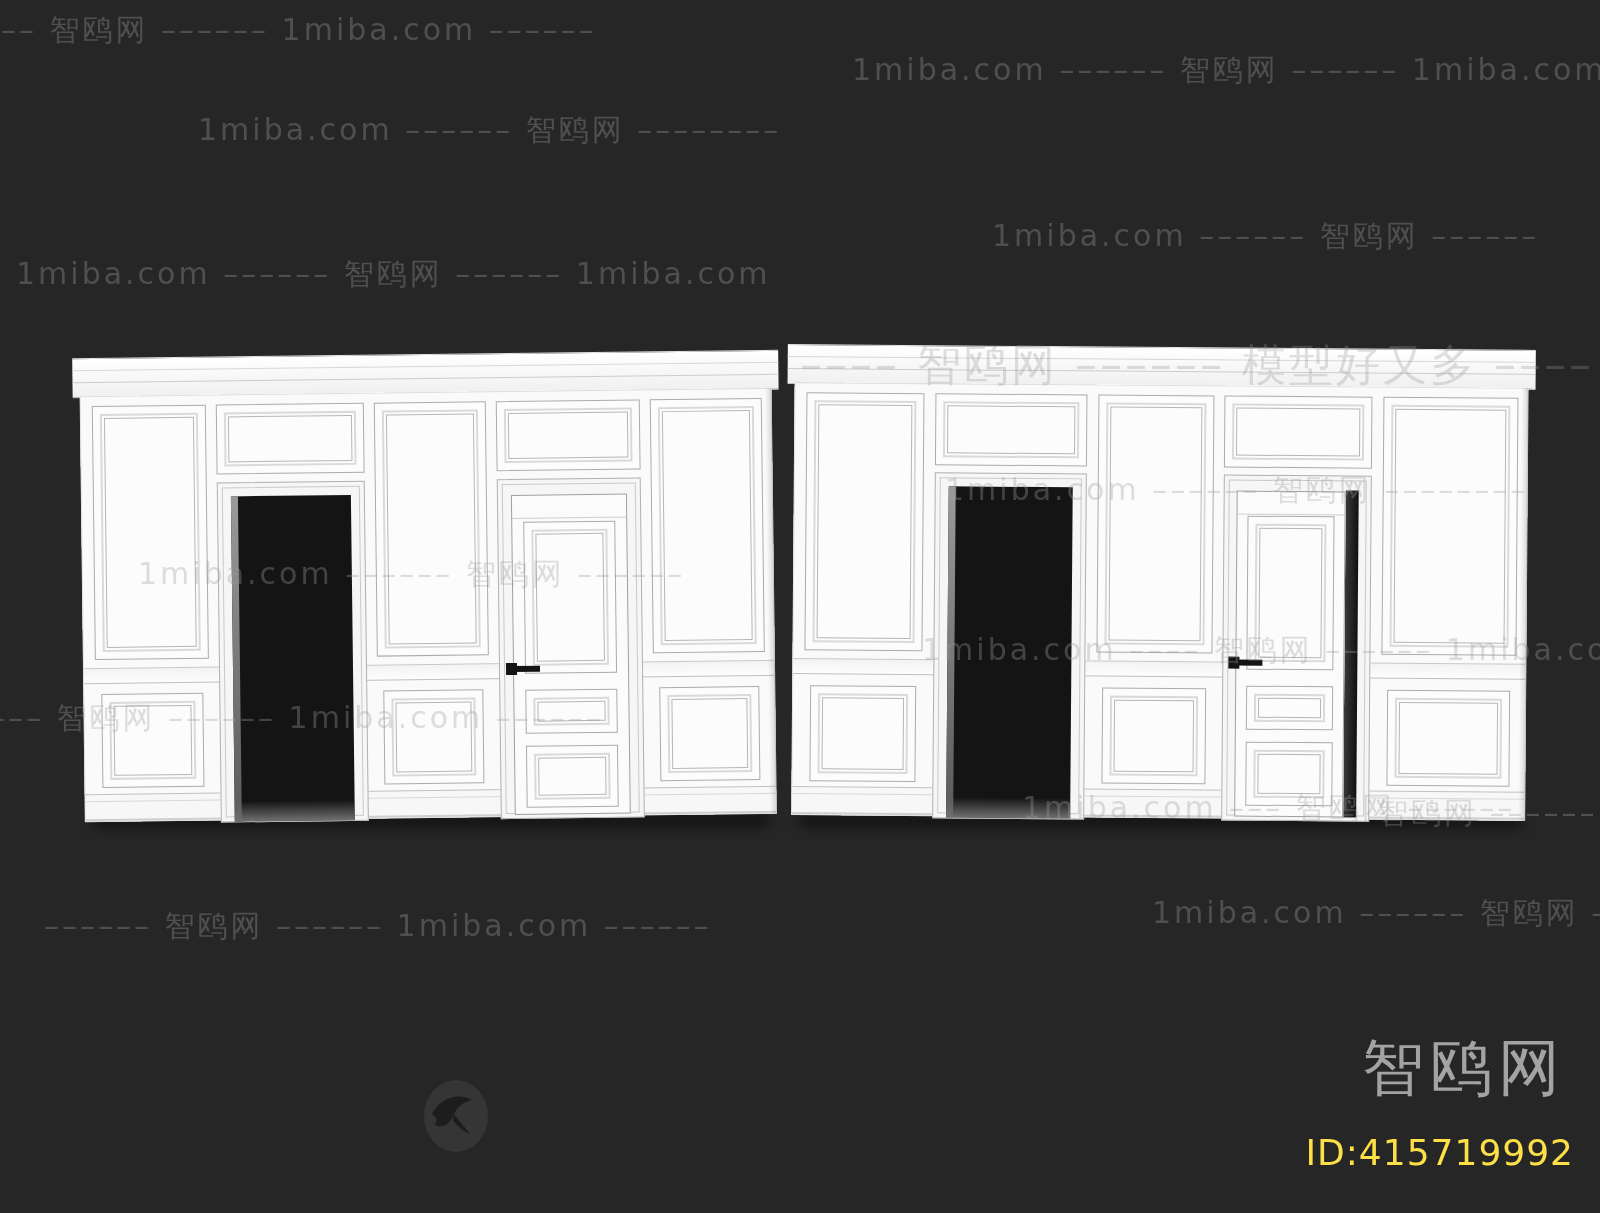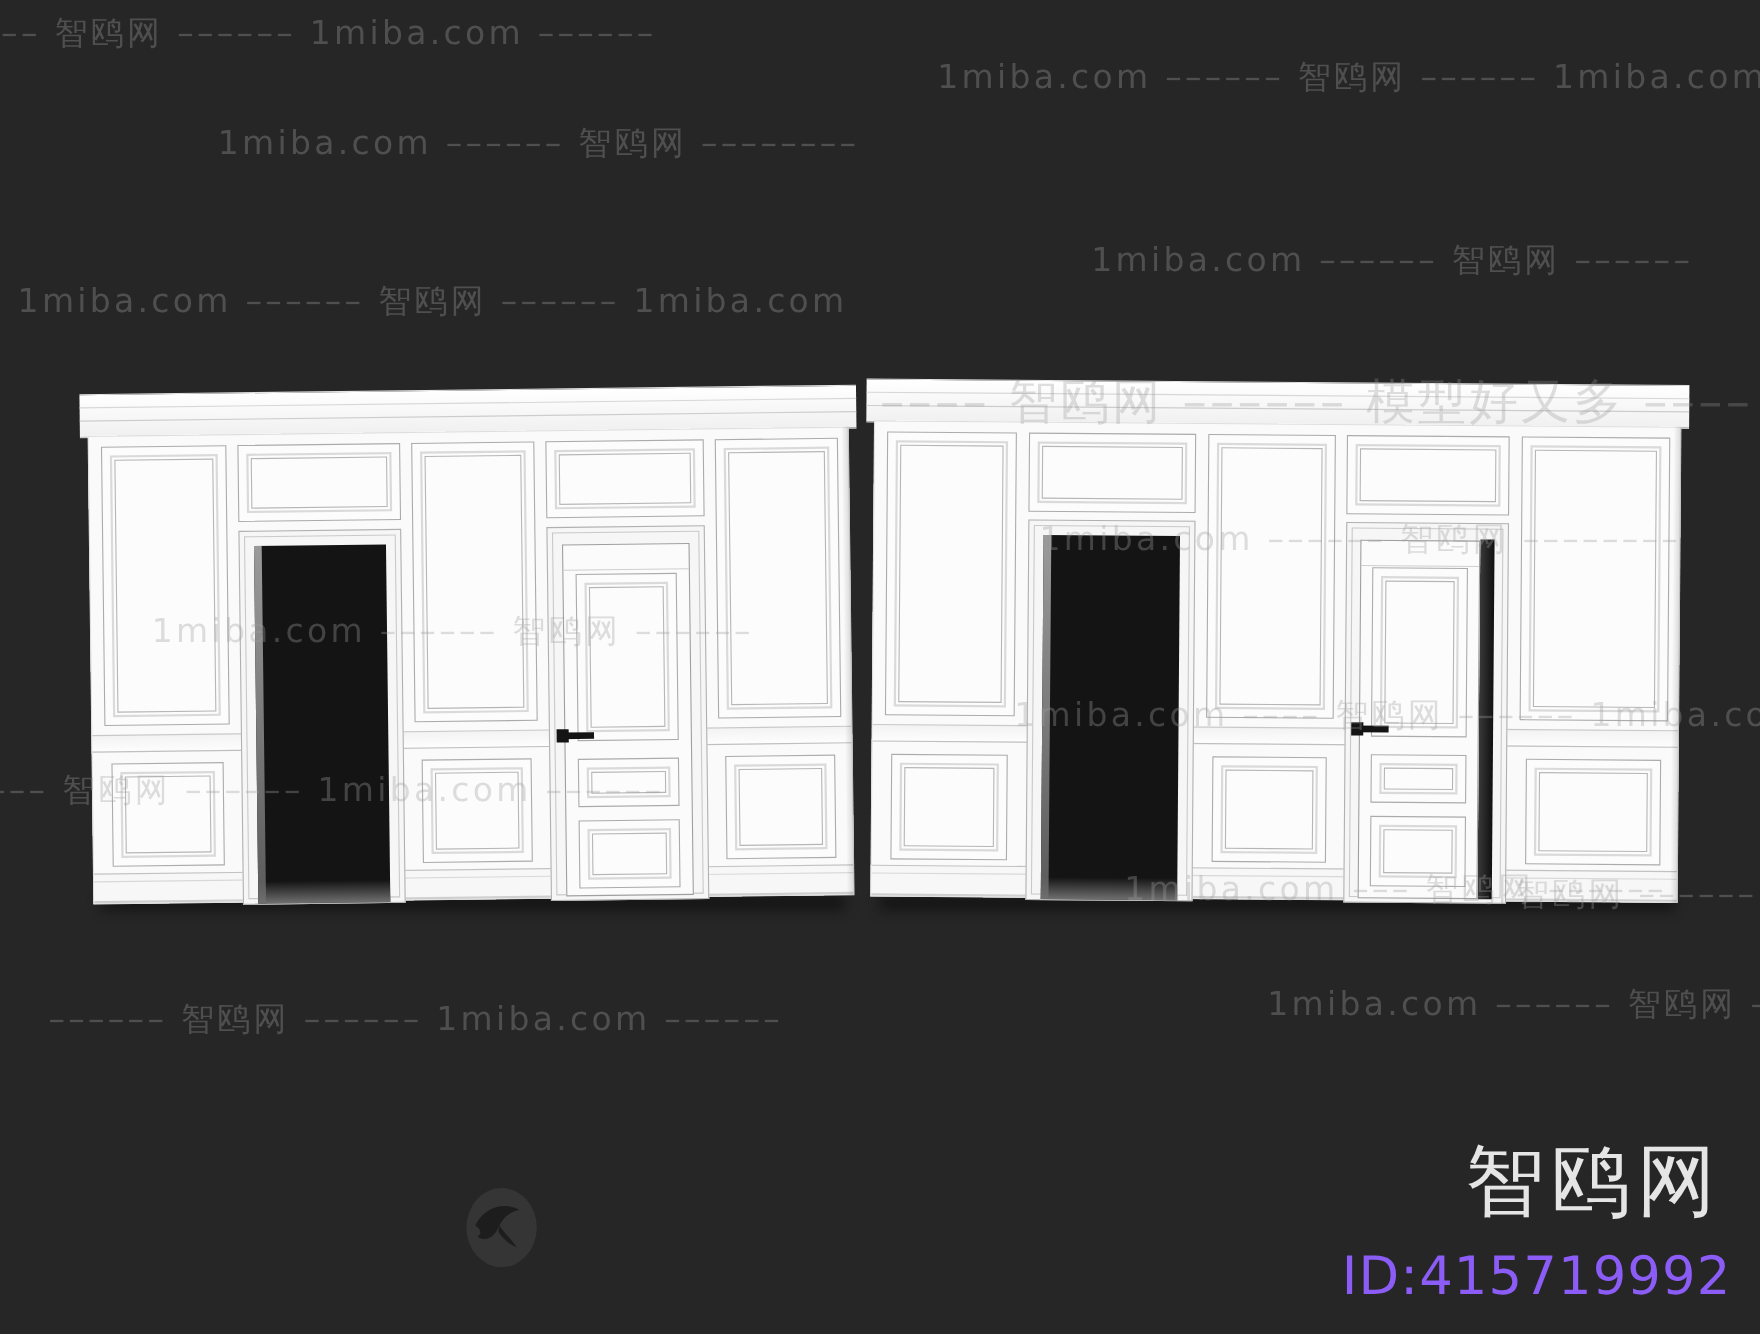--- a/index.html
+++ b/index.html
@@ -20,25 +20,25 @@
   .wm-center{
     position:absolute;left:488px;top:1092px;white-space:nowrap;
     font-size:54px;letter-spacing:4px;color:rgba(155,155,155,0.33);
   }
   .wm-bird{
     position:absolute;left:424px;top:1080px;width:64px;height:72px;
     border-radius:50%;background:#353535;overflow:hidden;
   }
   .brand-logo{
     position:absolute;right:34px;top:1026px;
-    font-size:72px;letter-spacing:6px;color:#e5e5e5;z-index:7;
+    font-size:62px;letter-spacing:6px;color:#a3a3a3;z-index:7;
   }
   .model-id{
     position:absolute;right:26px;top:1132px;
-    font-size:48px;letter-spacing:1px;color:#8b5cf6;z-index:7;
+    font-size:36px;letter-spacing:1px;color:#fde047;z-index:7;
   }
 
   
   .wall{position:absolute;z-index:2;}
   .cornice{
     position:absolute;left:-7px;right:-7px;top:0;height:38px;
     background:linear-gradient(#ffffff,#f0f0f0);
     border-top:1px solid #e3e3e3;border-bottom:1px solid #c6c6c6;
   }
   .cornice::before,.cornice::after{

